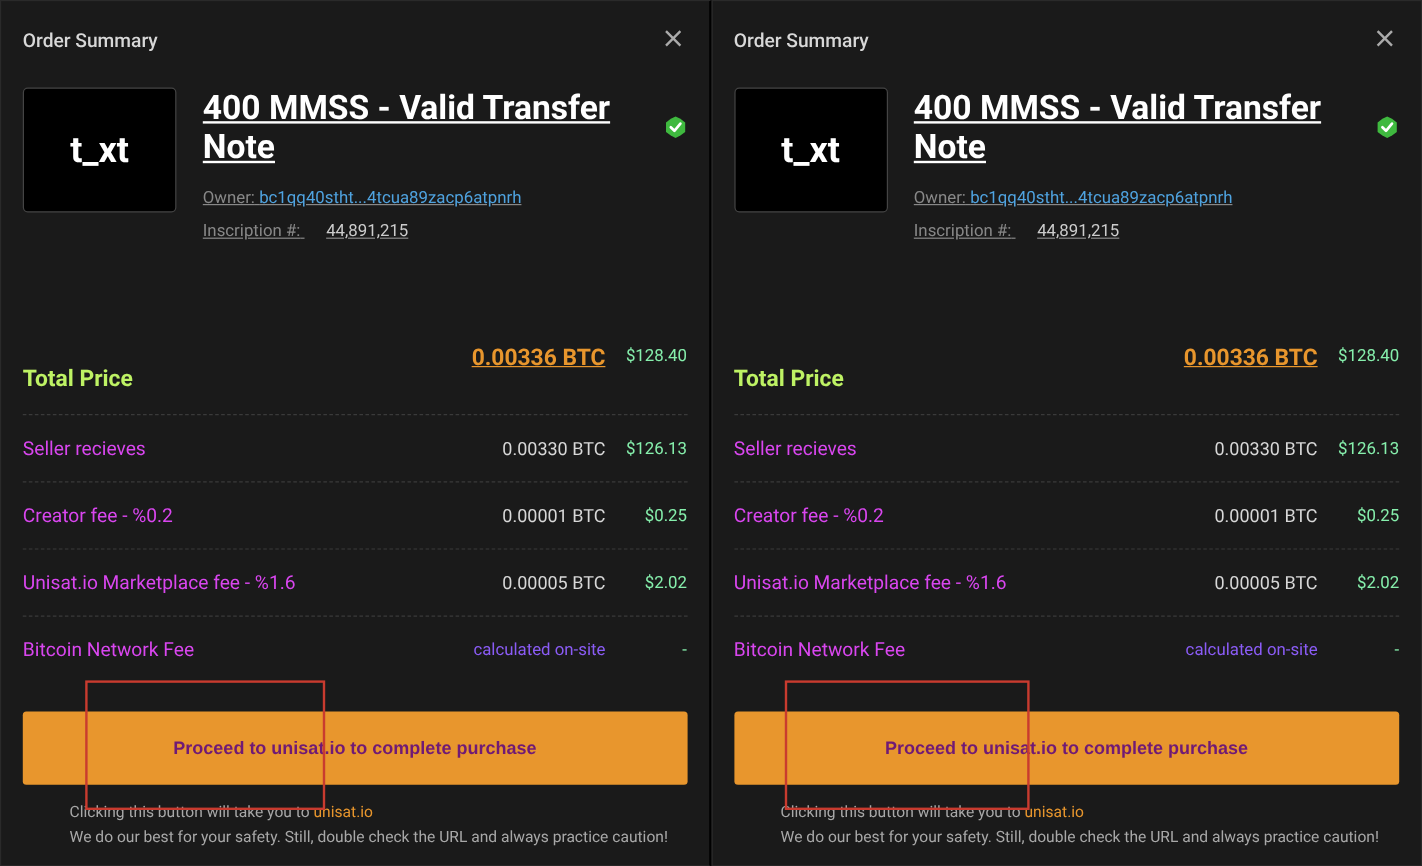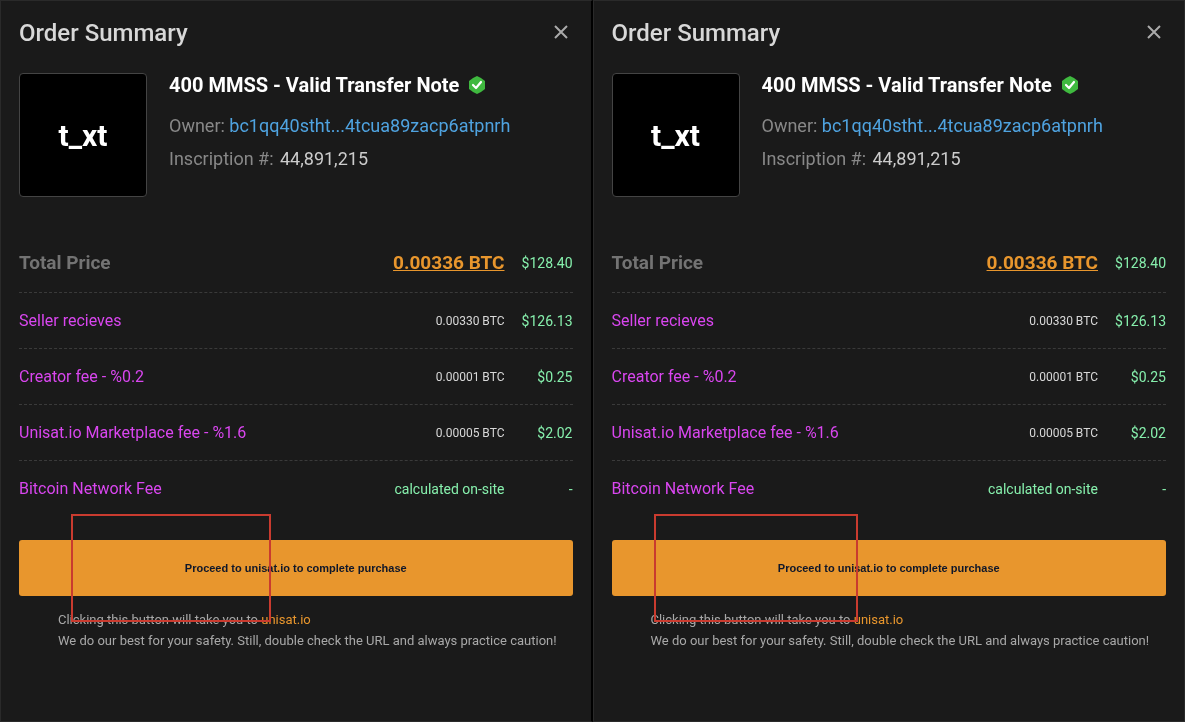--- a/index.html
+++ b/index.html
@@ -21,112 +21,114 @@
       border: 1px solid #2a2a2a;
     }
     .panel-left { border-right: 2px solid #000; }
     .header-row {
       display: flex;
       justify-content: space-between;
       align-items: center;
       margin-bottom: 26px;
     }
     .title {
-      font-size: 24px;
+      font-size: 16px;
       font-weight: 500;
       color: #d8d8d8;
     }
     .close-btn {
       cursor: pointer;
       color: #aaa;
       font-size: 20px;
       line-height: 1;
       padding: 4px;
     }
     .item-row {
       display: flex;
       gap: 22px;
       margin-bottom: 36px;
     }
     .thumb {
       width: 128px;
-      height: 124px;
+      height: 104px;
       background: #000;
       border: 1px solid #444;
       border-radius: 4px;
       display: flex;
       align-items: center;
       justify-content: center;
       font-size: 30px;
       font-weight: 700;
       color: #fff;
     }
     .item-info { flex: 1; }
     .item-title-row {
       display: flex;
       align-items: center;
       gap: 8px;
       margin-bottom: 18px;
     }
     .item-title {
-      font-size: 20px;
+      font-size: 28px;
       font-weight: 700;
       color: #fff;
+      text-decoration: underline;
     }
     .badge-icon {
       width: 20px;
       height: 20px;
       display: inline-flex;
       align-items: center;
       justify-content: center;
     }
     .meta-row {
-      font-size: 18px;
+      font-size: 14px;
       margin-bottom: 12px;
       color: #888;
+      text-decoration: underline;
     }
     .meta-label { color: #888; }
     .owner-link {
       color: #4fa3e0;
       cursor: pointer;
     }
-    .meta-value { color: #ccc; margin-left: 2px; }
+    .meta-value { color: #ccc; margin-left: 18px; }
     .divider {
       border: none;
       border-top: 1px dashed #3a3a3a;
       margin: 0;
     }
     .price-row {
       display: flex;
       align-items: center;
       padding: 18px 0;
     }
     .price-label { flex: 1; font-size: 16px; color: #d946ef; }
-    .price-label.primary { color: #737373; font-size: 19px; font-weight: 700; }
-    .price-btc { font-size: 12px; color: #d8d8d8; text-align: right; min-width: 130px; }
+    .price-label.primary { color: #bef264; font-size: 19px; font-weight: 700; margin-top: 37px; }
+    .price-btc { font-size: 15px; color: #d8d8d8; text-align: right; min-width: 130px; }
     .price-btc.primary { color: #e8962d; font-size: 19px; font-weight: 700; text-decoration: underline; }
-    .price-btc.muted { color: #86efac; font-size: 14px; }
+    .price-btc.muted { color: #8b5cf6; font-size: 14px; }
     .price-usd { font-size: 14px; color: #86efac; text-align: right; min-width: 68px; }
     .btn-wrap {
       position: relative;
       margin-top: 24px;
       margin-bottom: 14px;
     }
     .highlight-box {
       position: absolute;
       border: 2px solid #c93b2f;
       pointer-events: none;
     }
     .highlight-left { top: -26px; left: 52px; width: 200px; height: 108px; }
     .highlight-right { top: -26px; left: 42px; width: 204px; height: 108px; }
     .proceed-btn {
       width: 100%;
       background: #e8962d;
-      color: #0f172a;
-      font-size: 11px;
+      color: #701a75;
+      font-size: 15px;
       font-weight: 700;
       border: none;
       border-radius: 3px;
       padding: 22px 0;
       cursor: pointer;
     }
     .footnote {
       font-size: 13px;
       color: #a8a8a8;
       line-height: 1.6;

